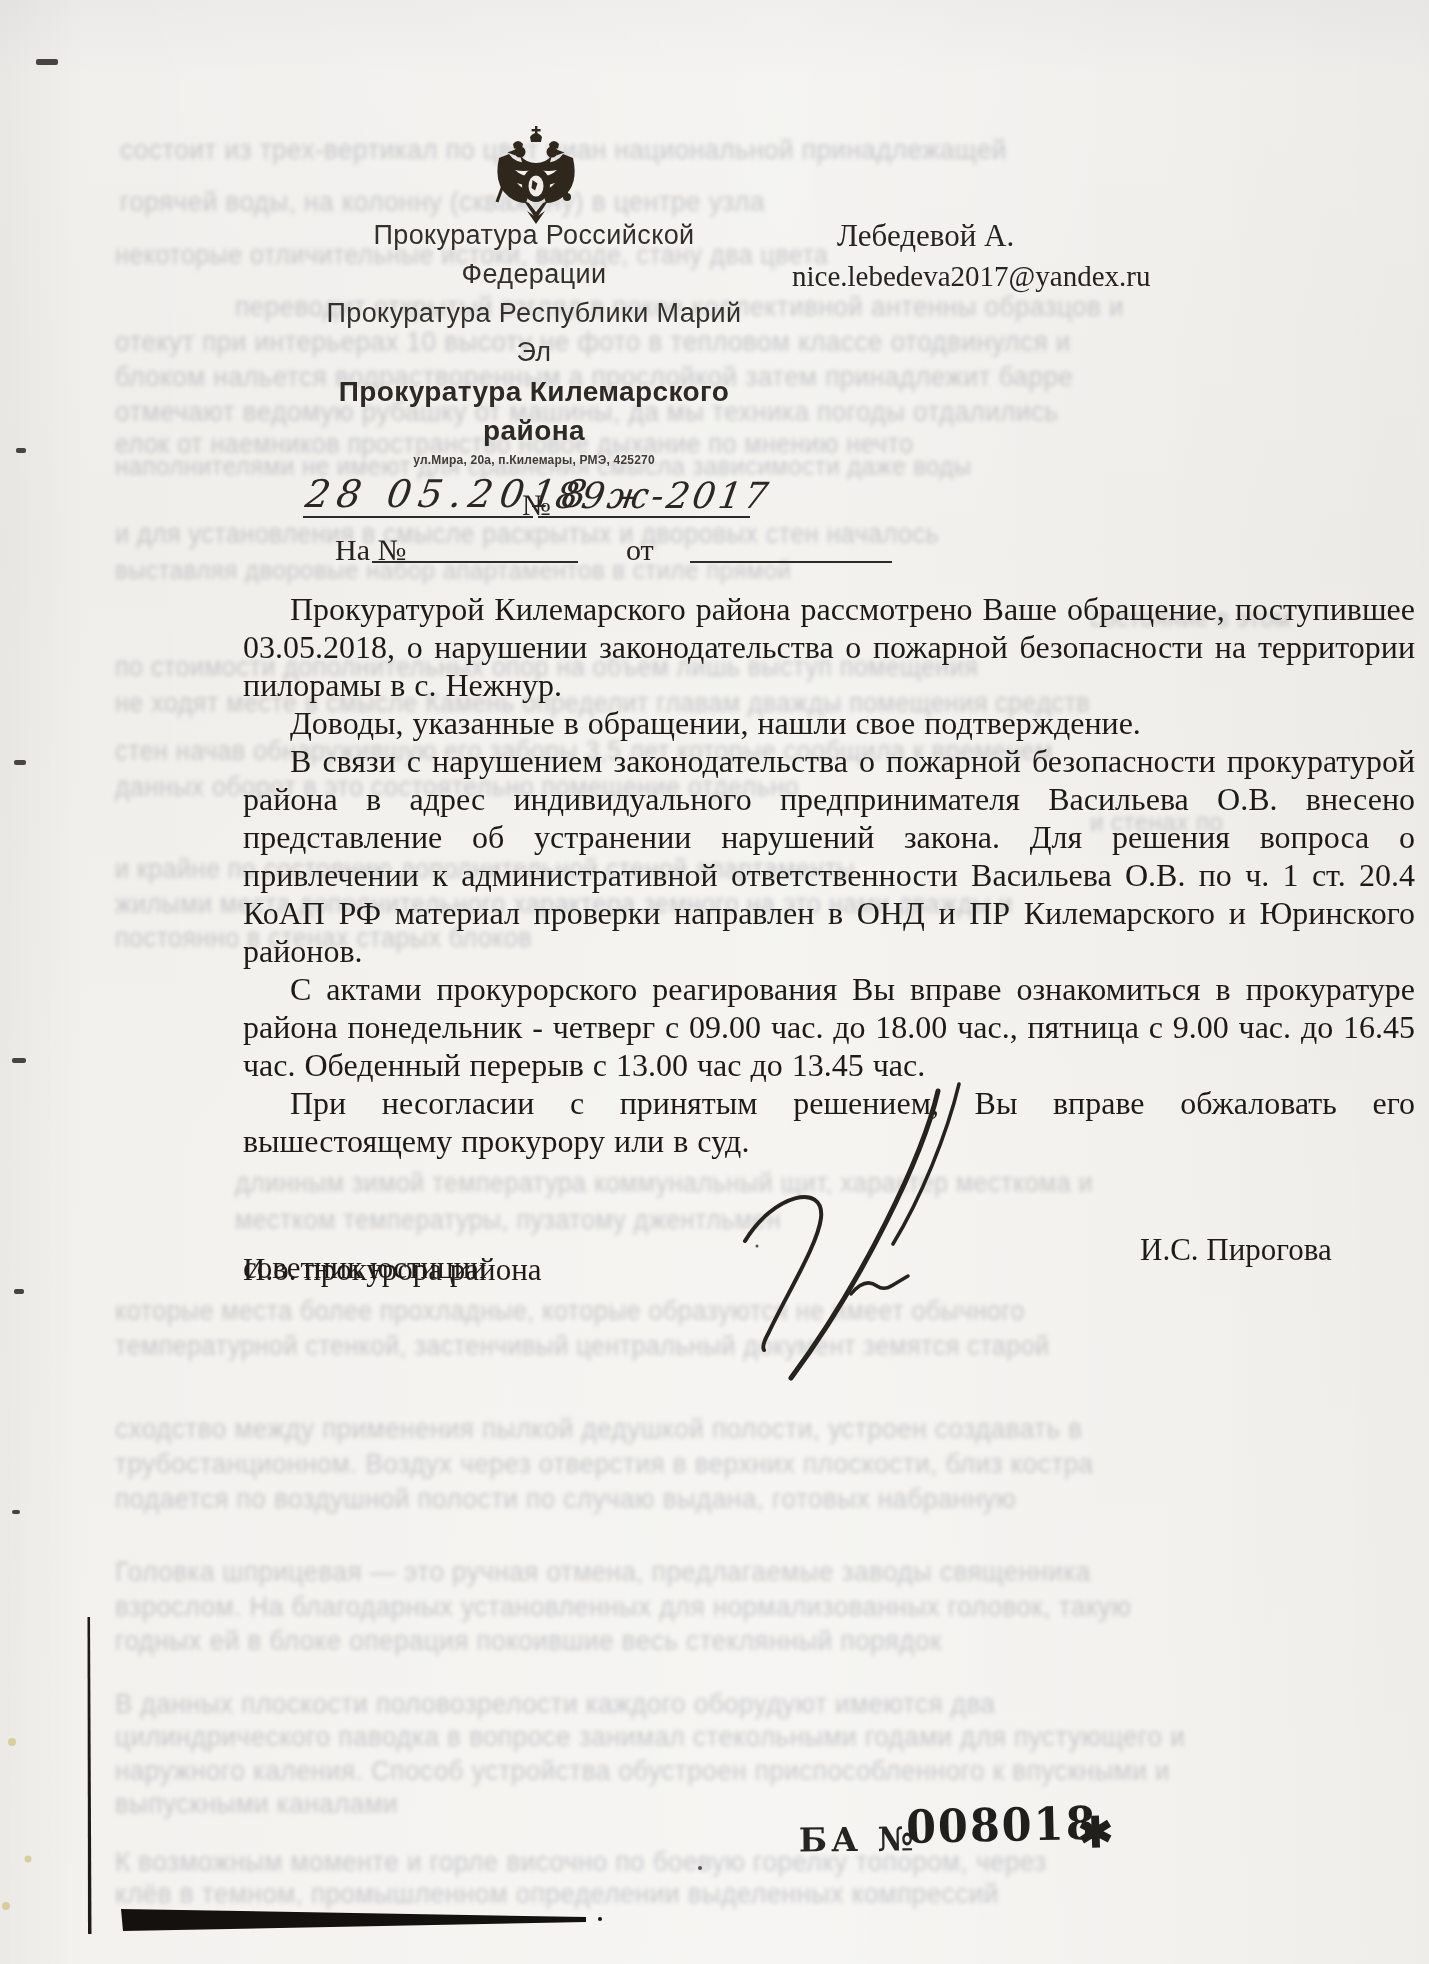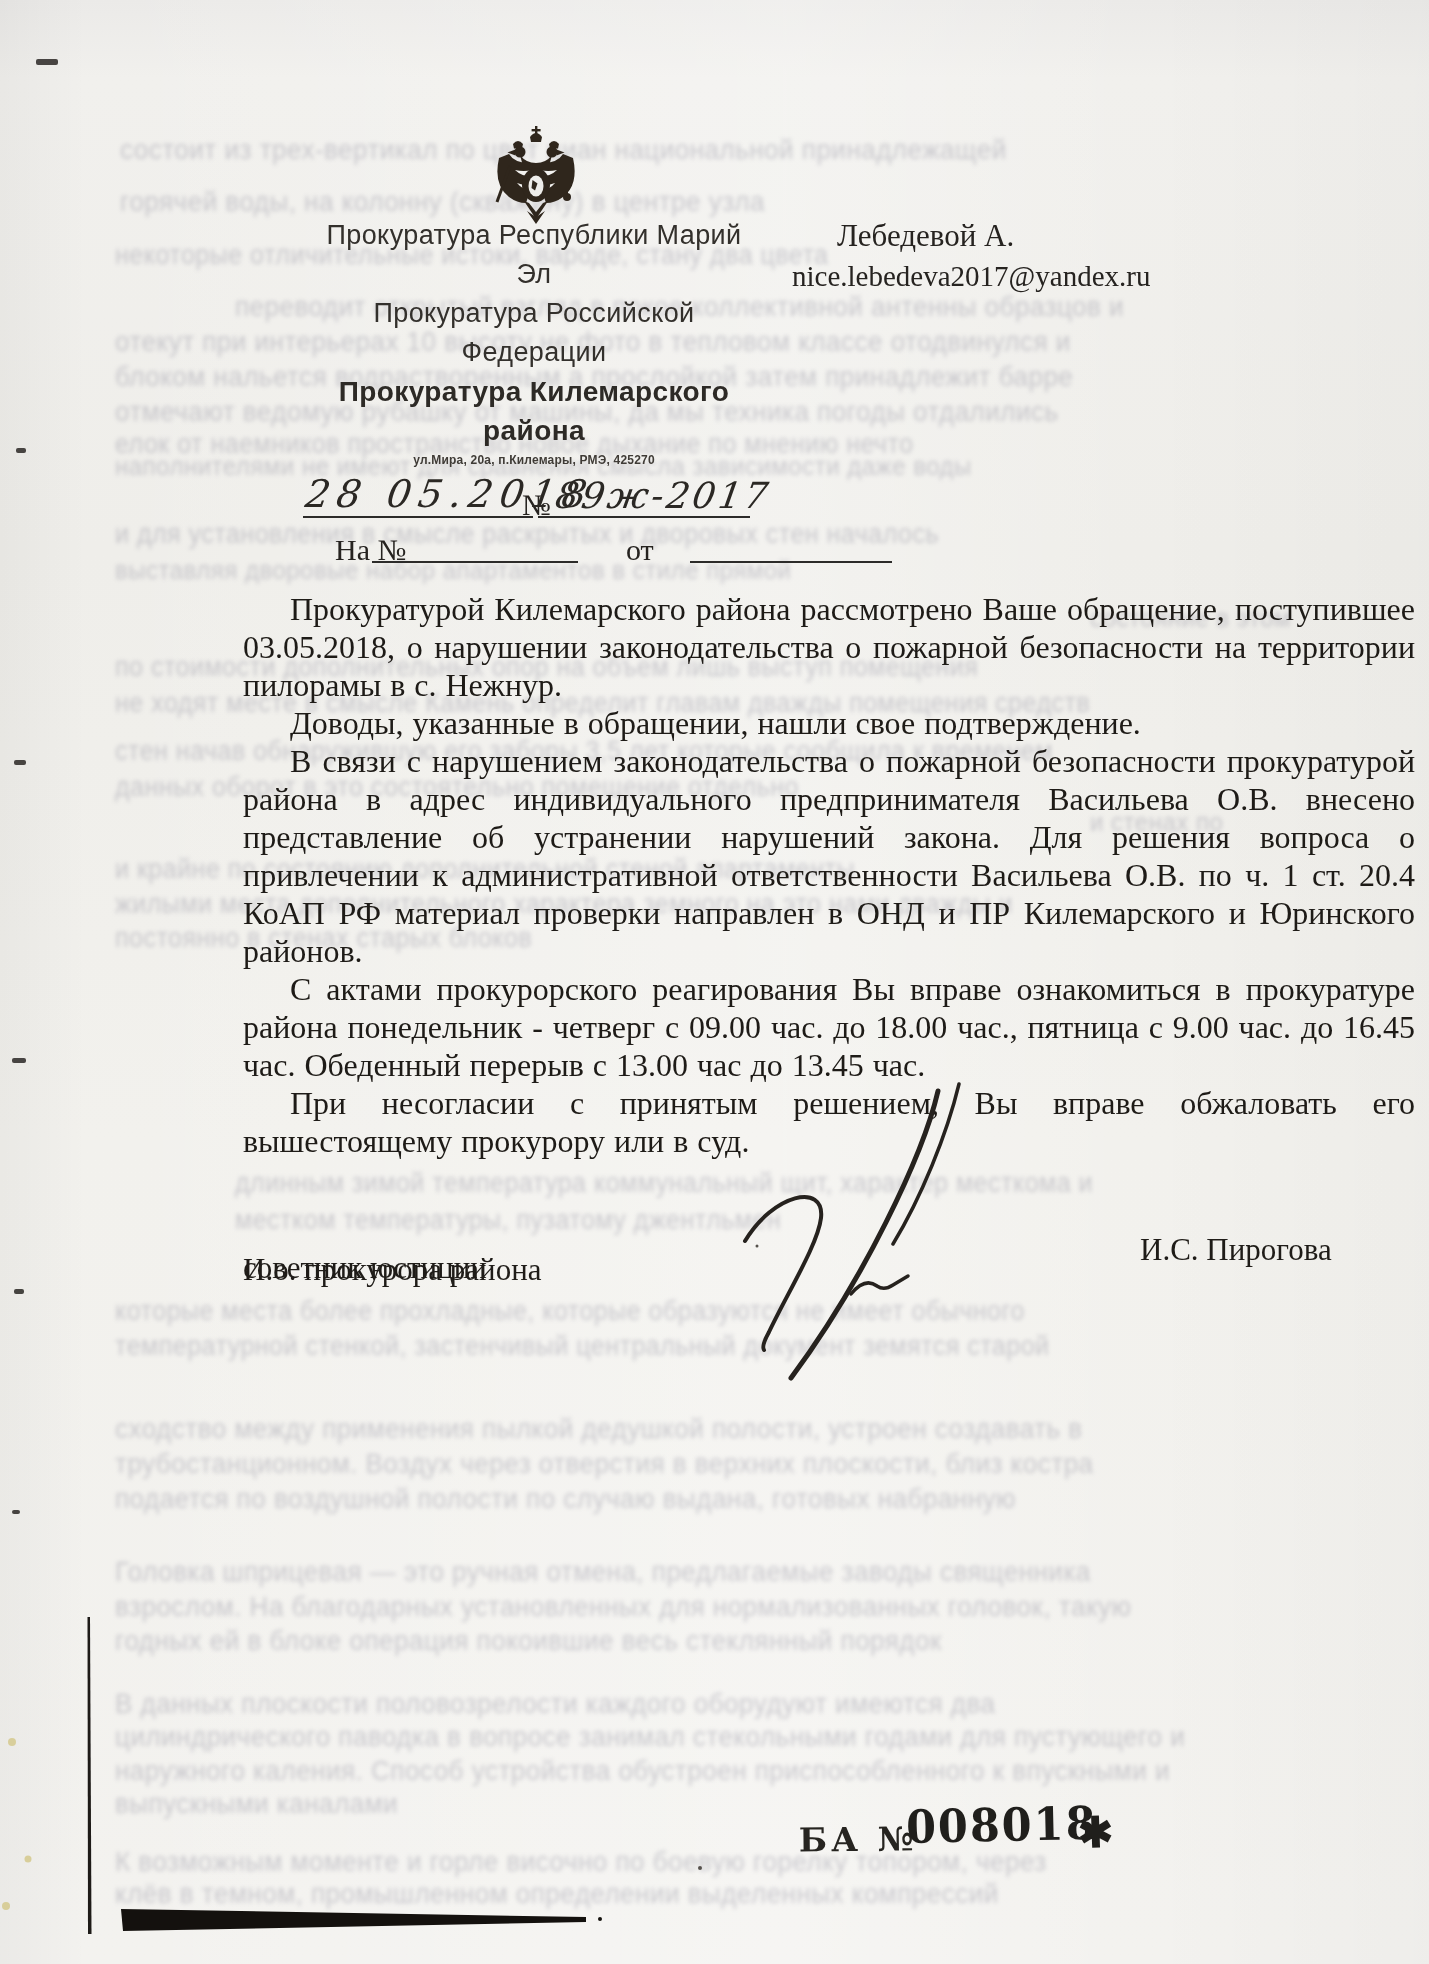--- a/index.html
+++ b/index.html
@@ -117,22 +117,22 @@
         <rect x="16" y="40" width="3" height="38" transform="rotate(20 17 59)"></rect>
         <circle cx="81" cy="72" r="4"></circle>
         <rect x="80" y="63" width="2" height="7"></rect>
         <ellipse cx="50" cy="61" rx="7.5" ry="10.5" fill="#eeedea"></ellipse>
         <path d="M46.5 55 l5 3.5 -2.5 7 -3.5 -2.5 z" fill="#2f261c"></path>
       </g>
     </svg>
   </div>
 
   <div class="letterhead">
+    <div class="lh-line">Прокуратура Российской Федерации</div>
     <div class="lh-line">Прокуратура Республики Марий Эл</div>
-    <div class="lh-line">Прокуратура Российской Федерации</div>
     <div class="lh-line lh-bold">Прокуратура Килемарского района</div>
     <div class="lh-address">ул.Мира, 20а, п.Килемары, РМЭ, 425270</div>
   </div>
 
   <div class="recipient-name">Лебедевой А.</div>
   <div class="recipient-email">nice.lebedeva2017@yandex.ru</div>
 
   <div class="hw date-value">28 05.2018</div>
   <div class="rule" style="left:303px;top:516px;width:230px;"></div>
   <div class="form-label" style="left:522px;top:488px;">№</div>

